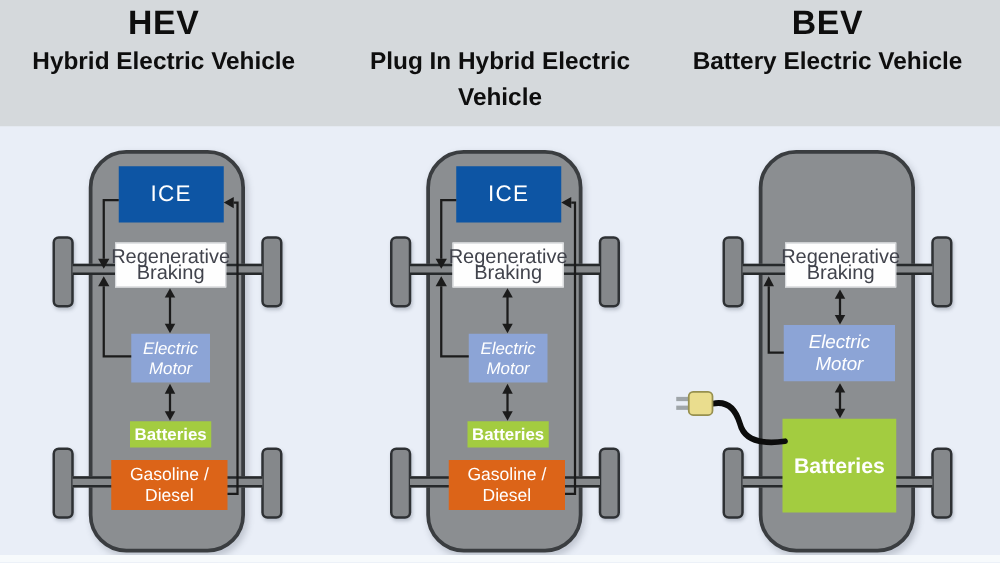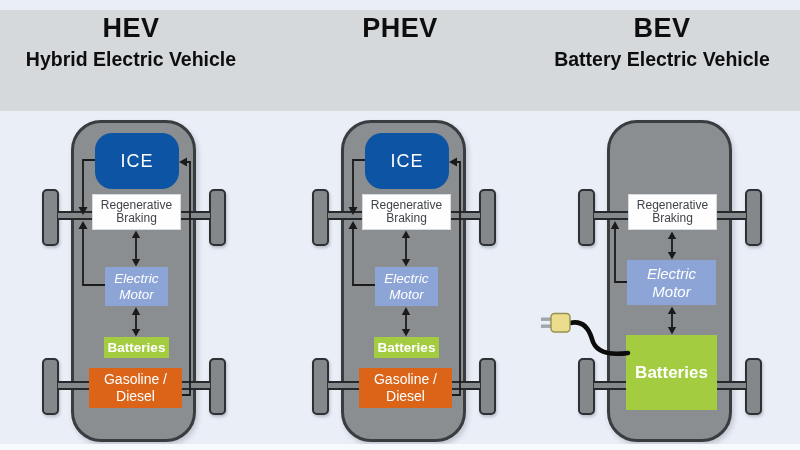--- a/index.html
+++ b/index.html
@@ -2,21 +2,21 @@
 <html><head>
 <meta charset="utf-8">
 <style>
   html,body{margin:0;padding:0;}
   body{
     width:800px;height:450px;overflow:hidden;position:relative;
     background:#e9eef7;
     font-family:"Liberation Sans", sans-serif;
   }
   
-  .header-band{position:absolute;left:0;top:10px;width:800px;height:101px;background:#d5d9dc;}
+  .header-band{position:absolute;left:0;top:0;width:800px;height:101px;background:#d5d9dc;}
   .col-title{
     position:absolute;top:3px;width:300px;margin-left:-150px;
     text-align:center;font-size:27px;font-weight:800;color:#0e0e0e;letter-spacing:.5px;
   }
   .col-sub{
     position:absolute;top:35px;margin-left:-150px;width:300px;
     text-align:center;font-size:19.5px;line-height:29px;font-weight:800;color:#0e0e0e;
   }
   .col-sub.narrow{width:250px;margin-left:-125px;}
   
@@ -41,38 +41,38 @@
     background:#85888b;border-top:2px solid #26292b;border-bottom:2px solid #26292b;z-index:3;
   }
   .axle.front{top:101px;} .axle.rear{top:271px;}
   .links{position:absolute;left:0;top:0;width:200px;height:335px;z-index:5;}
   .links path{stroke:#1b1b1b;stroke-width:1.8;fill:none;}
   .links polygon{fill:#1b1b1b;stroke:none;}
   .box{
     position:absolute;z-index:4;display:flex;align-items:center;justify-content:center;
     text-align:center;color:#fff;box-sizing:border-box;
   }
-  .ice{left:61px;top:23px;width:84px;height:56px;background:#0d55a4;font-size:18px;letter-spacing:1px;border-radius:17px;}
+  .ice{left:61px;top:23px;width:84px;height:45px;background:#0d55a4;font-size:18px;letter-spacing:1px;}
   .regen{left:58px;top:84px;width:89px;height:36px;background:#fefefe;color:#41434c;
-         font-size:12px;line-height:13.5px;border:1px solid #d8dadd;}
+         font-size:16px;line-height:13.5px;border:1px solid #d8dadd;}
   .motor{left:71px;top:157px;width:63px;height:39px;background:#8ca4d6;font-size:13.5px;line-height:16px;font-style:italic;}
   .batteries{left:70px;top:227px;width:65px;height:21px;background:#a3cc40;font-size:13.5px;font-weight:bold;}
   .fuel{left:55px;top:258px;width:93px;height:40px;background:#dc6418;font-size:14px;line-height:17px;}
   .car.bev .motor{left:57px;top:150px;width:89px;height:45px;font-size:15px;line-height:18px;}
   .car.bev .batteries{left:56px;top:225px;width:91px;height:75px;font-size:17px;}
   
   .plug-overlay{position:absolute;left:538px;top:303px;width:100px;height:62px;z-index:6;}
 </style>
 </head>
 <body>
 
 <div class="header-band">
   <div class="col-title" style="left:131px">HEV</div>
   <div class="col-sub" style="left:131px">Hybrid Electric Vehicle</div>
-  <div class="col-title" style="left:400px">PHEV</div>
+  <div class="col-sub narrow" style="left:400px">Plug In Hybrid Electric Vehicle</div>
   <div class="col-title" style="left:662px">BEV</div>
   <div class="col-sub" style="left:662px">Battery Electric Vehicle</div>
 </div>
 
 <div class="stage"></div>
 
 <div class="car ice-car" style="left:34px">
   <div class="car-body"></div>
   <div class="wheel fl"></div>
   <div class="wheel fr"></div>

